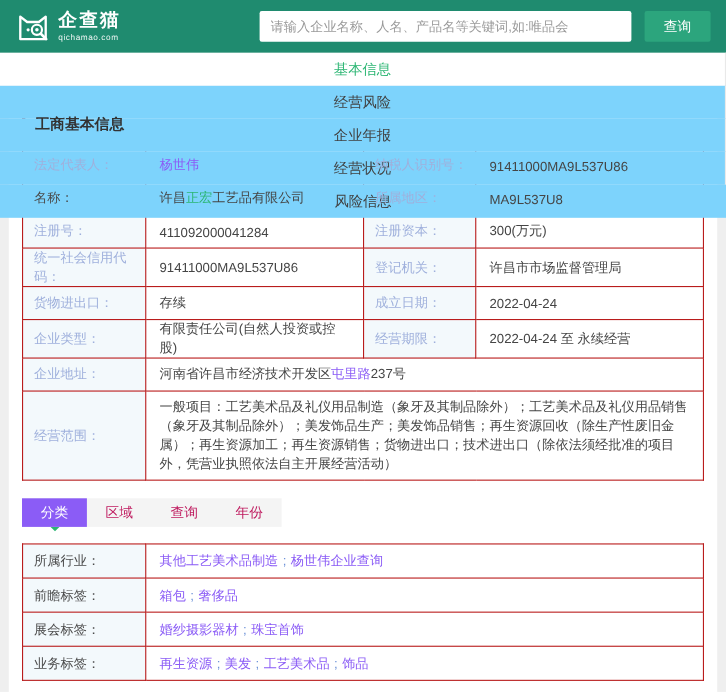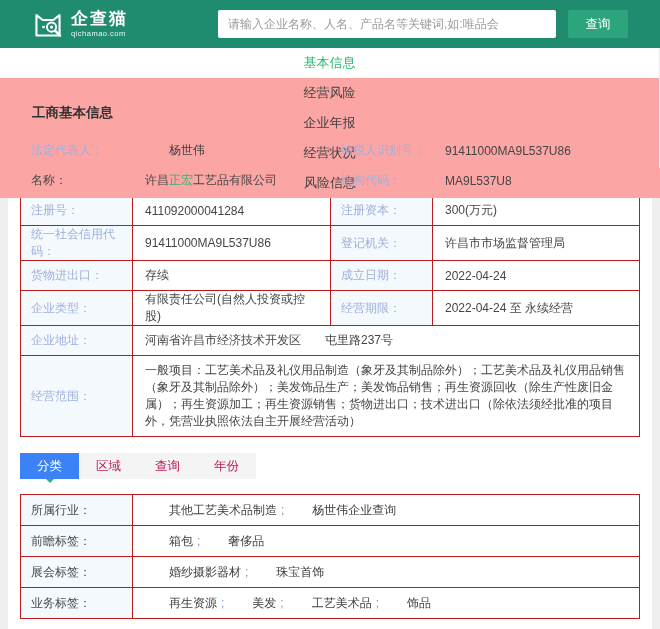--- a/index.html
+++ b/index.html
@@ -5,21 +5,21 @@
   html, body { margin:0; padding:0; }
   body {
     width:660px; height:629px; overflow:hidden;
     background:#efefef;
     font-family:"Liberation Sans","DejaVu Sans",sans-serif;
     -webkit-font-smoothing:antialiased;
   }
   
   .header {
     height:48px; background:#1f8b6f;
-    display:flex; align-items:center; padding:0 32px; box-sizing:border-box;
+    display:flex; align-items:center; padding:0 14px; box-sizing:border-box;
   }
   .logo { display:flex; align-items:center; gap:7px; color:#fff; }
   .logo-text { display:flex; flex-direction:column; line-height:1; }
   .logo-title { font-size:17px; font-weight:bold; letter-spacing:2px; }
   .logo-domain { font-size:7.5px; margin-top:3px; letter-spacing:.5px; opacity:.92; }
   .search-wrap { margin-left:auto; display:flex; align-items:center; }
   .search-input {
     width:318px; height:28px; border:none; border-radius:2px;
     font-size:12px; padding:0 10px; outline:none; color:#333;
     font-family:"Liberation Sans","DejaVu Sans",sans-serif;
@@ -29,21 +29,21 @@
     width:60px; height:28px; margin-left:12px;
     background:#2ca57d; color:#fff; border:none; border-radius:2px;
     font-size:12.5px; cursor:pointer;
     font-family:"Liberation Sans","DejaVu Sans",sans-serif;
   }
   
   .nav { display:flex; background:#ffffff; height:30px;flex-direction:column; }
   .nav-tab {
     flex:1; text-align:center; line-height:30px; font-size:13px;
     color:#404040; border-right:1px solid #e9e9e9; cursor:pointer;
-    background:#fca5a5;
+    background:#7dd3fc;
   }
   .nav-tab:last-child { border-right:none; }
   .nav-tab.active { color:#2bb673; background:#fff; }
   
   .card {
     margin:10px 8px 0; background:#fff;
     padding:16px 12px 14px; box-sizing:border-box; min-height:531px;
   }
   .section-title {
     font-size:13.5px; font-weight:bold; color:#333;
@@ -53,30 +53,30 @@
   
   table { width:100%; border-collapse:collapse; table-layout:fixed; }
   td { border:1px solid #b91c1c; font-size:12px; vertical-align:middle; }
   td.lbl {
     background:#f3f9fc; color:#9fb0dc;
     padding:0 6px 0 10px; height:29px;
   }
   td.lbl.dark { color:#4a4a4a; }
   td.val { padding:0 12px; color:#454545; background:#fff; }
   td.val.multiline { line-height:17px; padding:6px 12px; }
-  .link { color:#404040; cursor:pointer; text-decoration:none;margin-left:24px; }
+  .link { color:#8b5cf6; cursor:pointer; text-decoration:none; }
   .hl { color:#2bb673; }
   .sep { color:#6e93d8; margin:0 4px; }
   
   .filter-tabs { display:inline-flex; background:#f4f4f4; margin-top:16px; }
   .ftab {
     padding:0 17px; line-height:26px; height:26px; font-size:12.5px;
     color:#be185d; cursor:pointer; position:relative;
   }
-  .ftab.active { background:#3b82f6; color:#fff; }
+  .ftab.active { background:#8b5cf6; color:#fff; }
   .ftab.active::after {
     content:""; position:absolute; left:50%; bottom:-4px; margin-left:-4px;
     border-left:4px solid transparent; border-right:4px solid transparent;
     border-top:4px solid #2bb673;
   }
   .tags-table { margin-top:15px; }
   .tags-table td { height:30px; }
 </style>
 </head>
 <body>
@@ -127,21 +127,21 @@
       <td class="lbl">法定代表人：</td>
       <td class="val"><a class="link">杨世伟</a></td>
       <td class="lbl">纳税人识别号：</td>
       <td class="val">91411000MA9L537U86</td>
     </tr>
     <tr>
       <td class="lbl dark">名称：</td>
       <td class="val">
         <span>许昌</span><span class="hl">正宏</span><span>工艺品有限公司</span>
       </td>
-      <td class="lbl">机构代码：</td>
+      <td class="lbl">所属地区：</td>
       <td class="val">MA9L537U8</td>
     </tr>
     <tr>
       <td class="lbl">注册号：</td>
       <td class="val">411092000041284</td>
       <td class="lbl">注册资本：</td>
       <td class="val">300(万元)</td>
     </tr>
     <tr>
       <td class="lbl">统一社会信用代码：</td>

